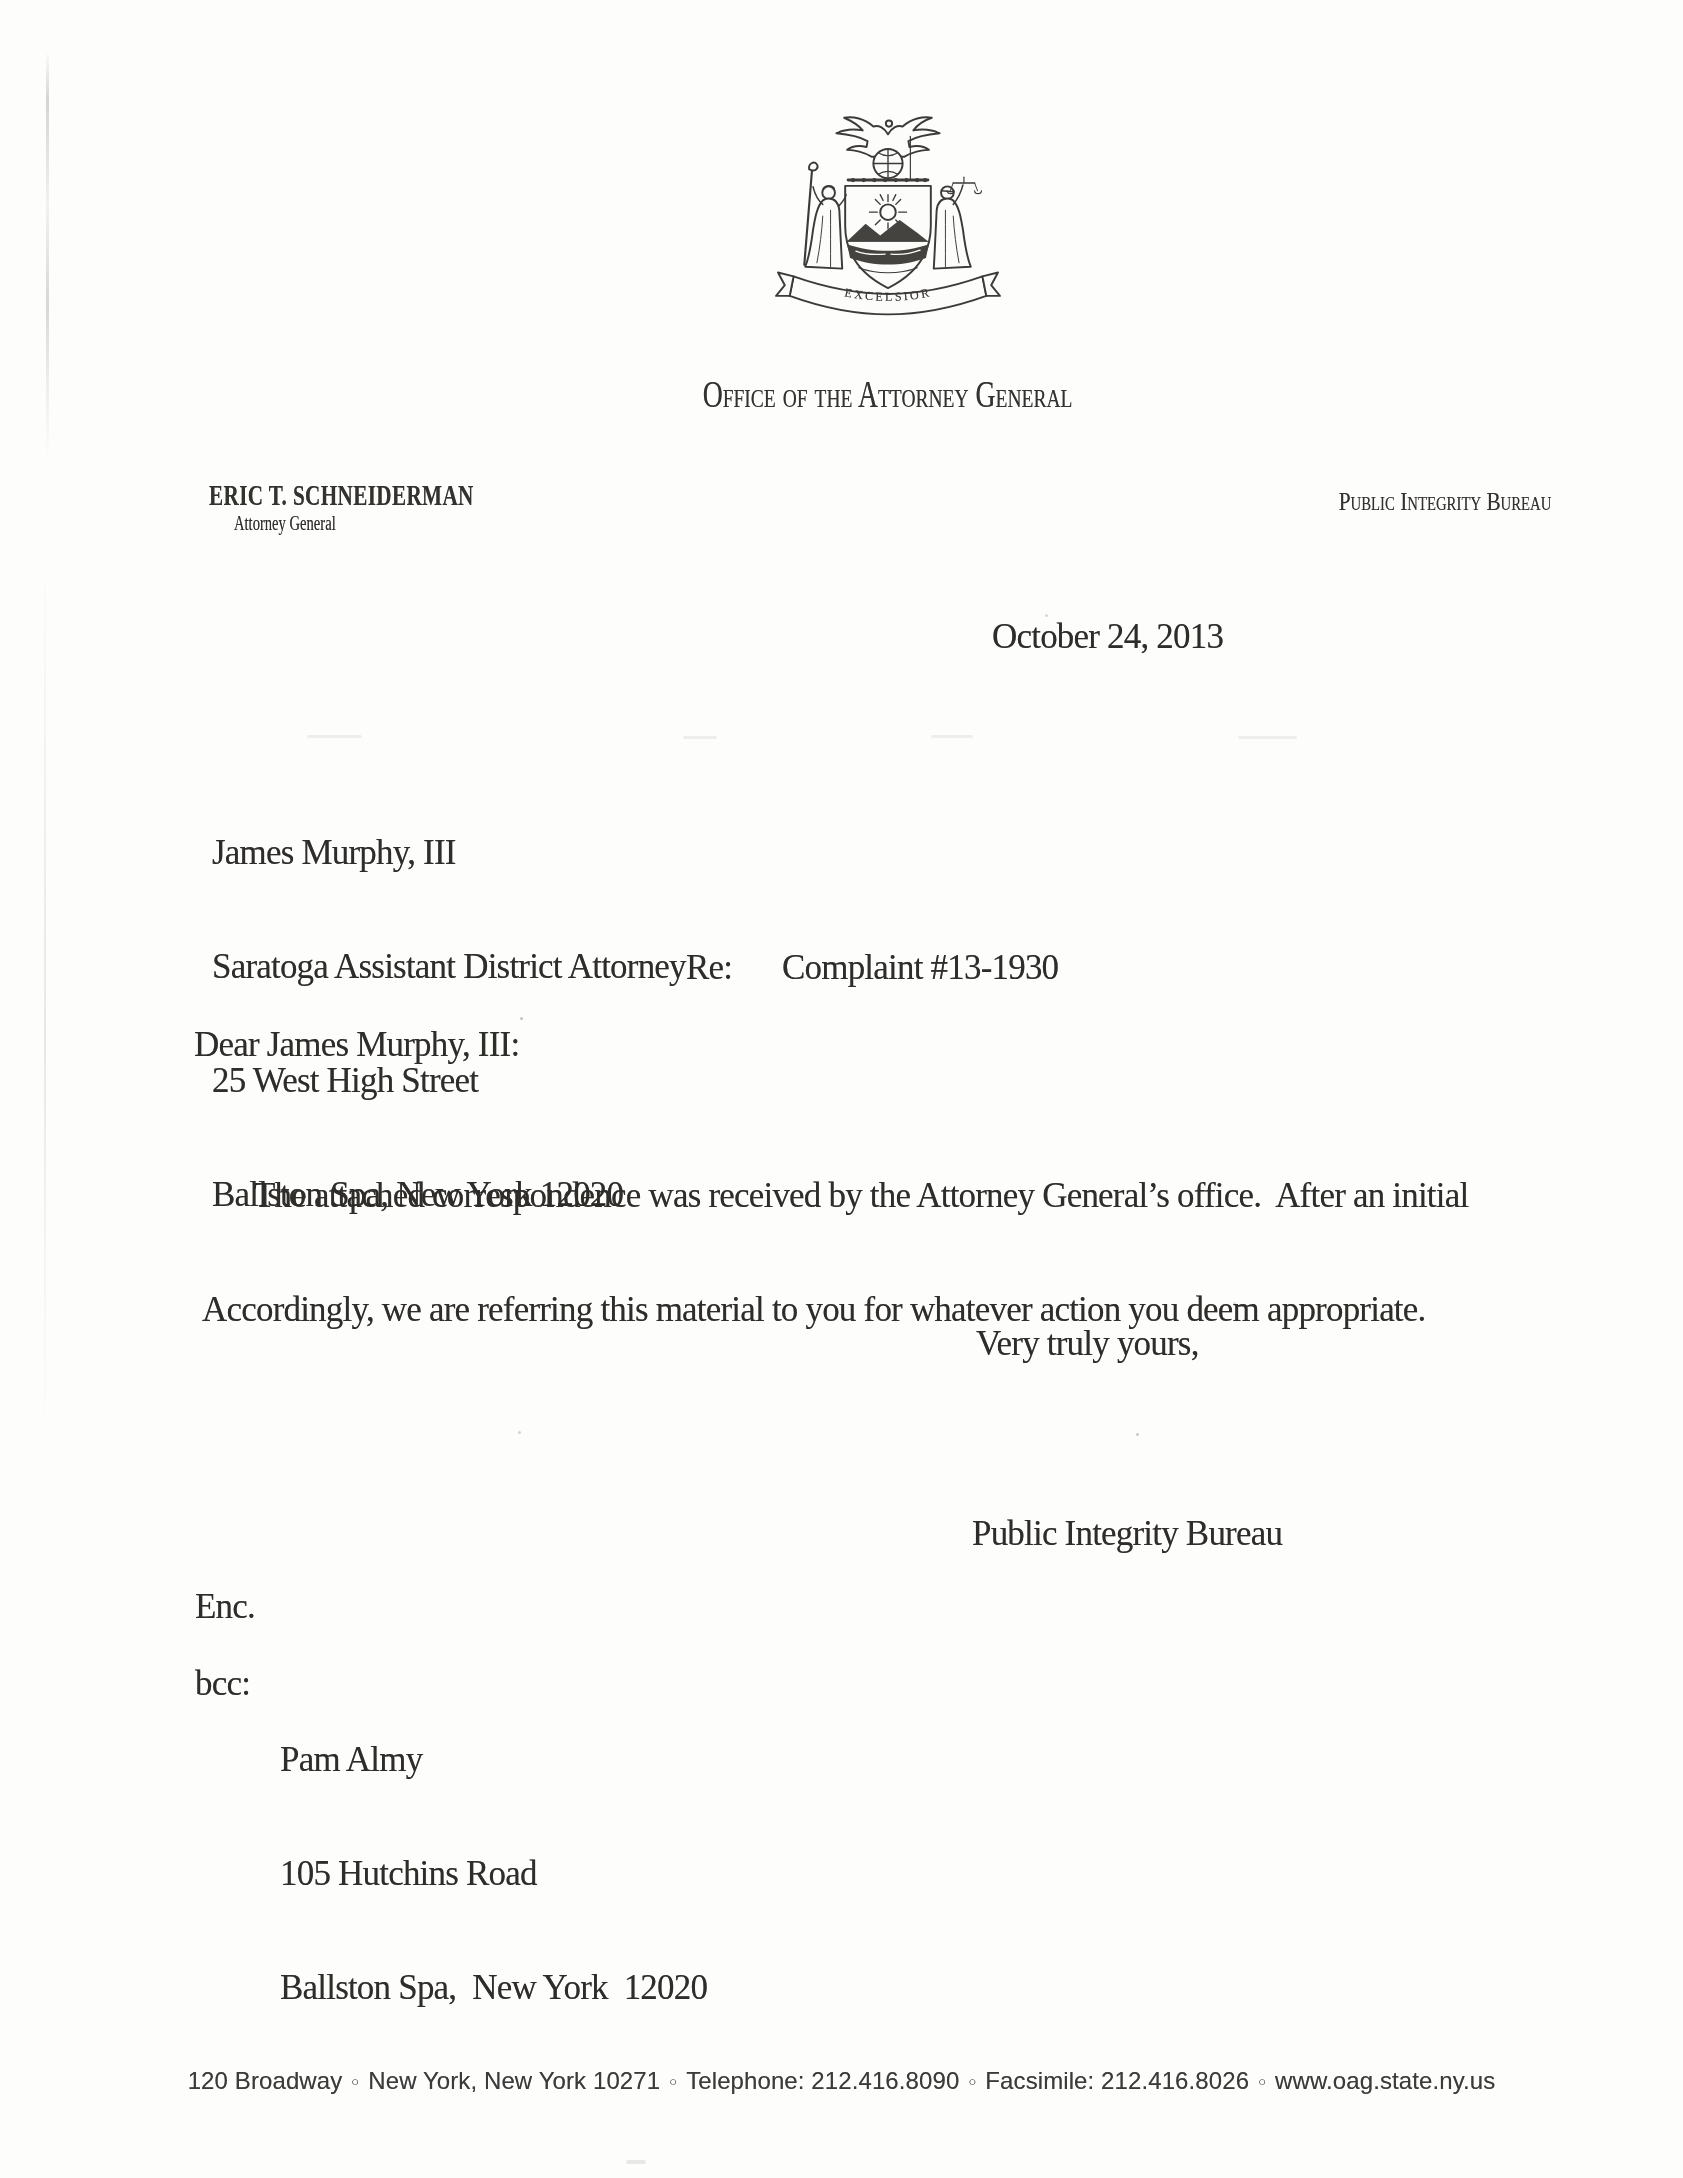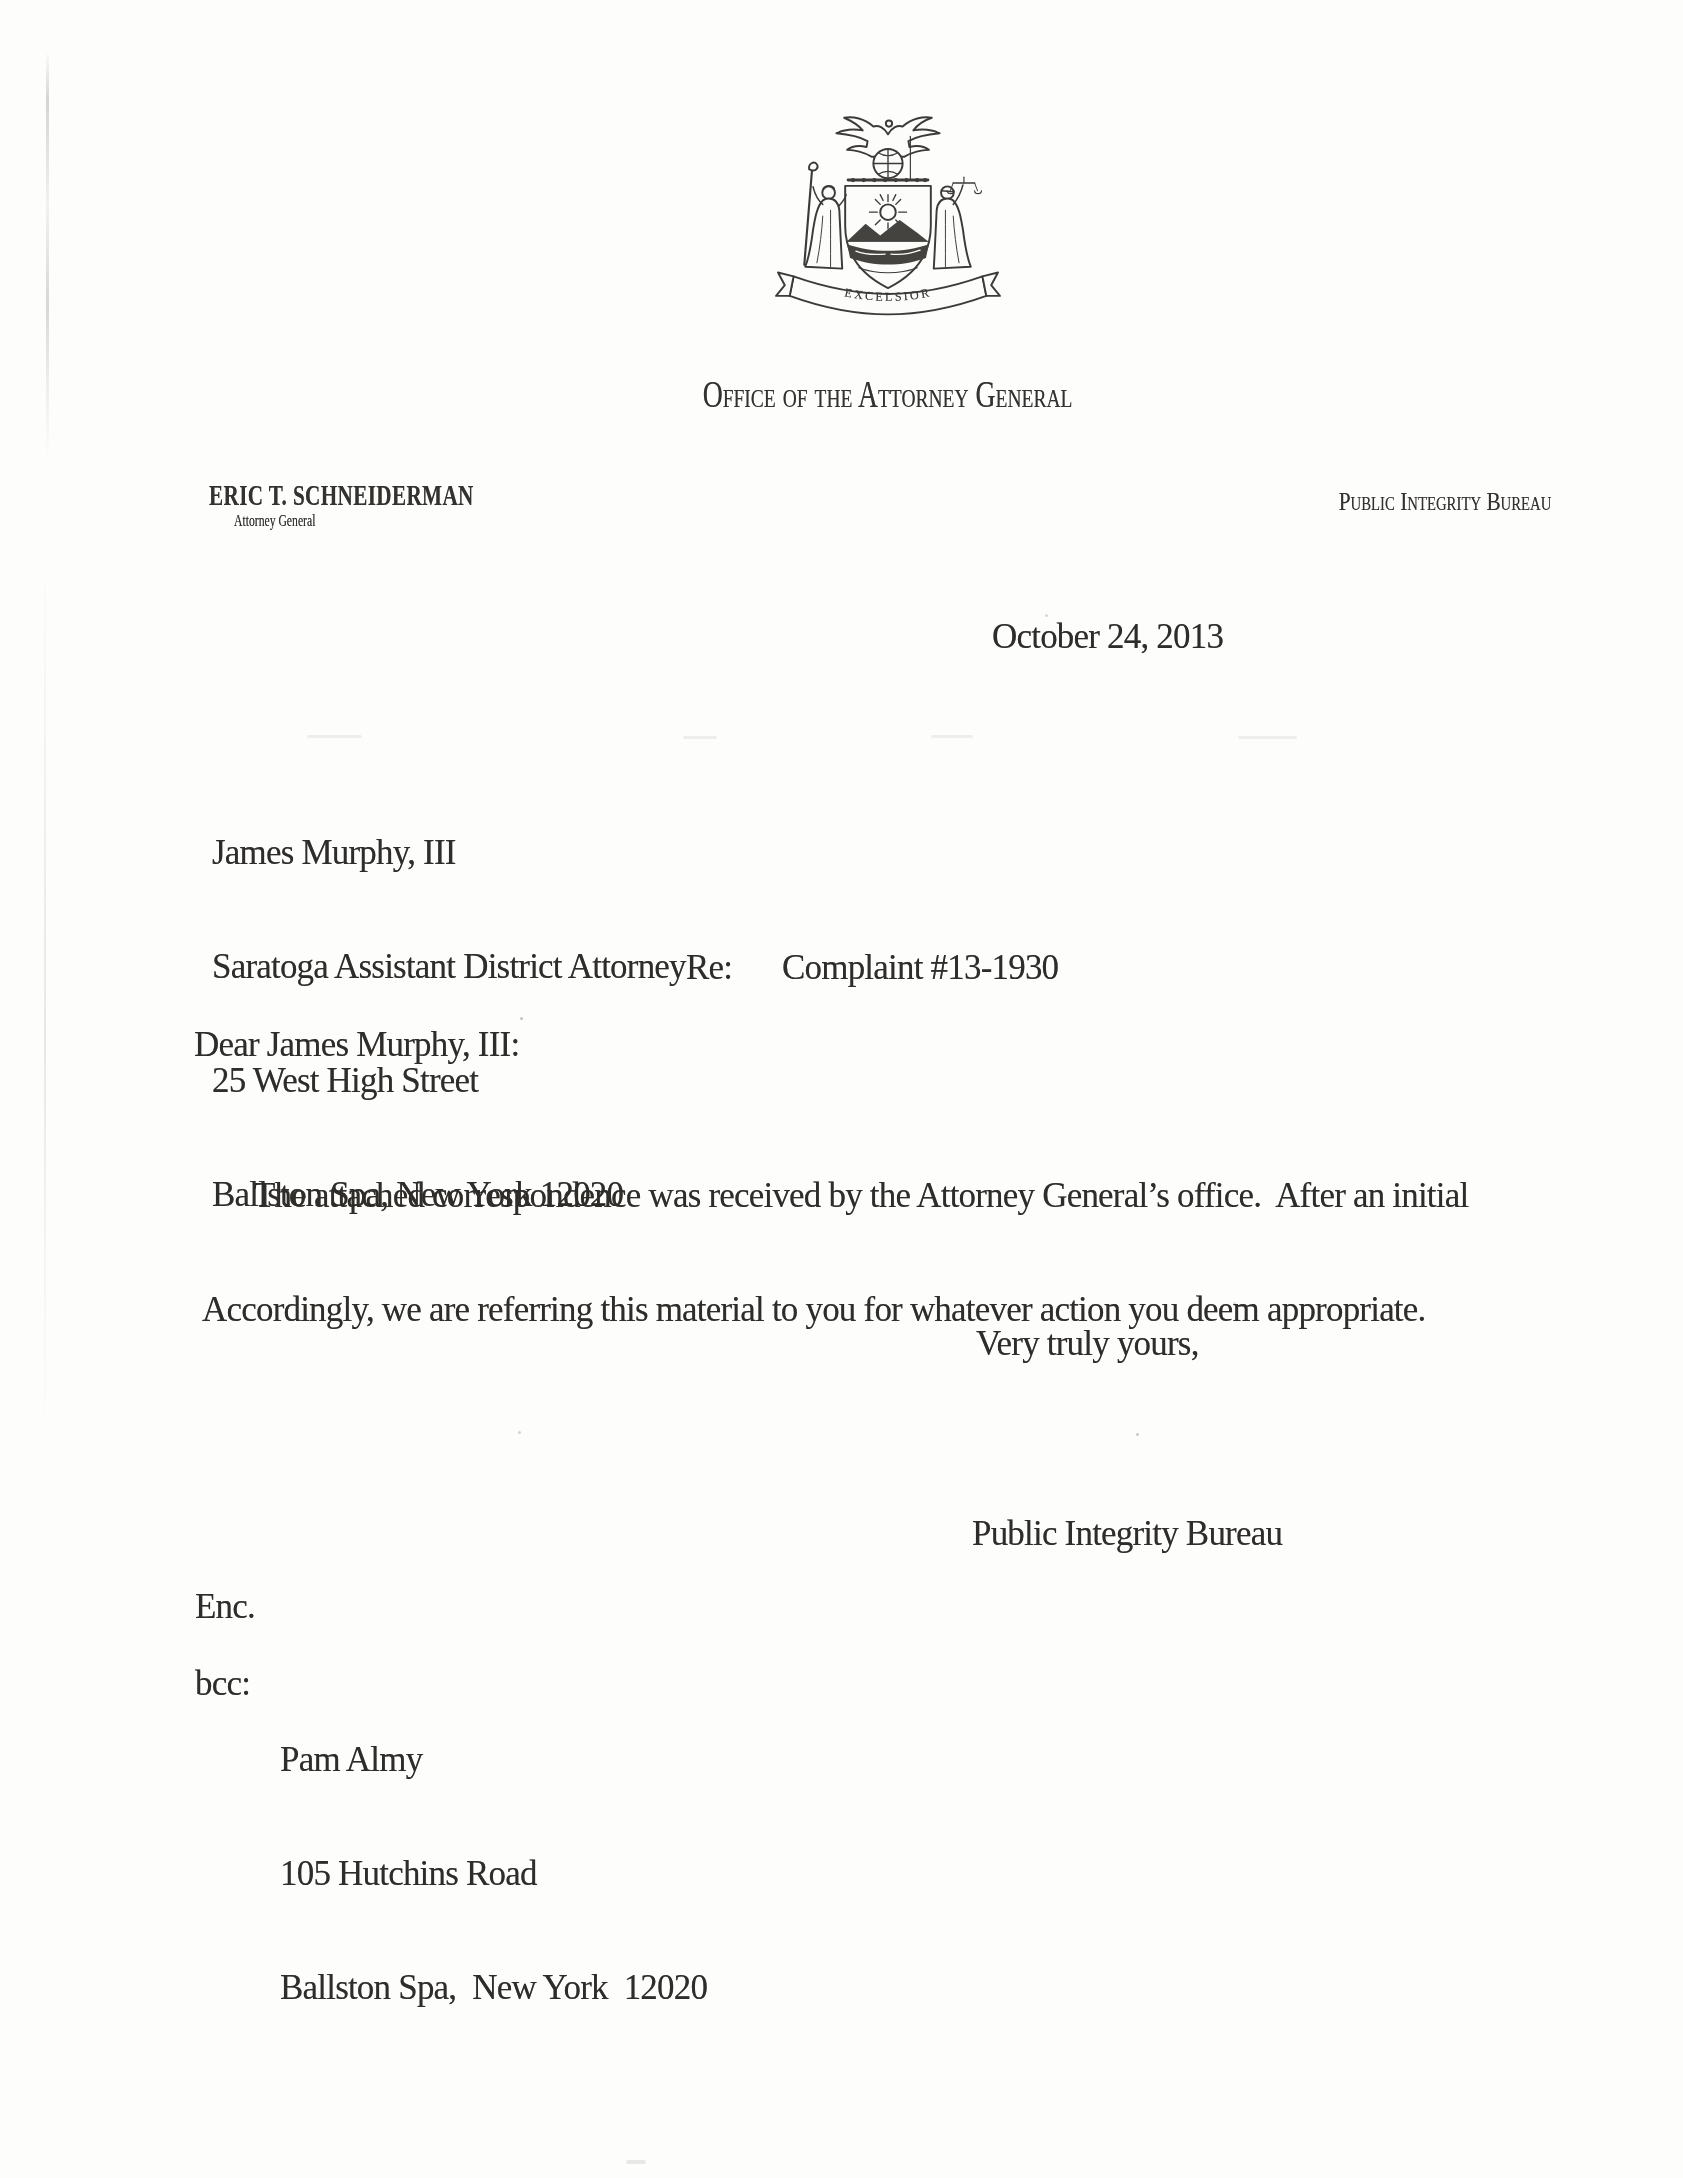--- a/index.html
+++ b/index.html
@@ -18,21 +18,21 @@
   .sqz{display:inline-block;transform-origin:left center;}
   .sqz-r{display:inline-block;transform-origin:right center;}
   .smallcaps{font-variant:small-caps;}
   .center-897{left:93px;right:0;text-align:center;}
   .indent{padding-left:52px;}
   
   .state-line{top:335px;font-size:37px;color:#34322f;}
   .office-line{top:373px;font-size:37px;color:#34322f;}
   .seal-wrap{top:109px;}
   .name-block{left:209px;top:479px;color:#34322f;font-weight:bold;}
-  .ag-title{left:234px;top:512px;font-size:16px;}
+  .ag-title{left:234px;top:512px;font-size:20px;}
   .bureau{right:132px;top:487px;font-size:26px;color:#34322f;}
   
   .date-line{left:992px;top:618px;}
   .recipient{left:212px;top:758px;}
   .re-label{left:686px;top:949px;}
   .re-value{left:782px;top:949px;}
   .salutation{left:194px;top:1026px;}
   .para1{left:190px;top:1101px;width:1307px;margin-left:12px;}
   .para2{left:190px;top:1245px;width:1307px;}
   .valediction{left:976px;top:1325px;}
@@ -199,15 +199,18 @@
 
   <div class="abs serif enc">Enc.</div>
 
   <div class="abs serif bcc-label">bcc:</div>
   <div class="abs serif bcc-lines">
     <div>Pam Almy</div>
     <div>105 Hutchins Road</div>
     <div>Ballston Spa,  New York  12020</div>
   </div>
 
+  <div class="abs footer">
+    <span>120 Broadway</span><span class="sep">○</span><span>New York, New York 10271</span><span class="sep">○</span><span>Telephone: 212.416.8090</span><span class="sep">○</span><span>Facsimile: 212.416.8026</span><span class="sep">○</span><span>www.oag.state.ny.us</span>
+  </div>
 
 </div>
 
 
 </body></html>

